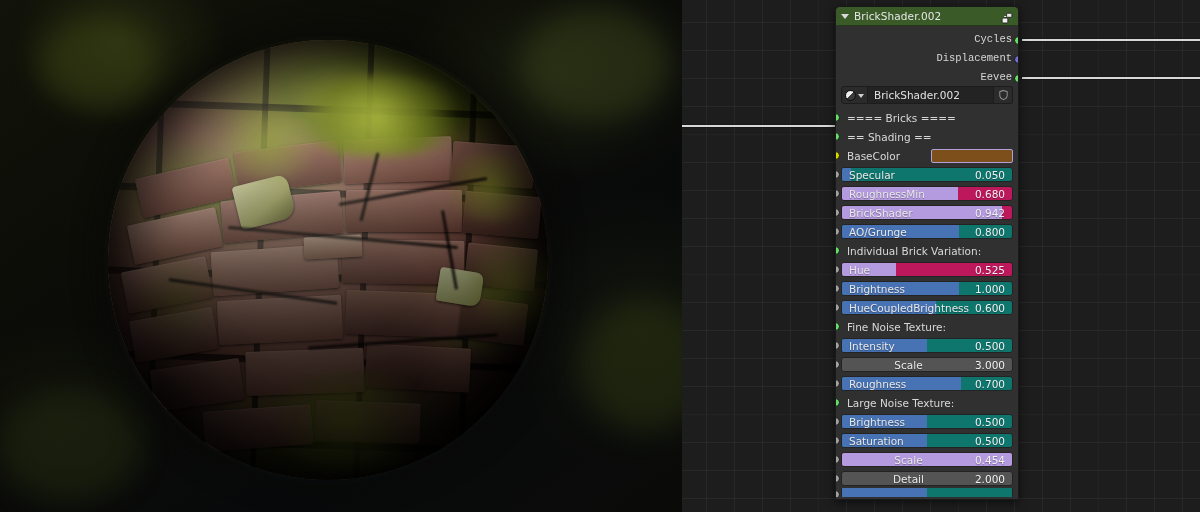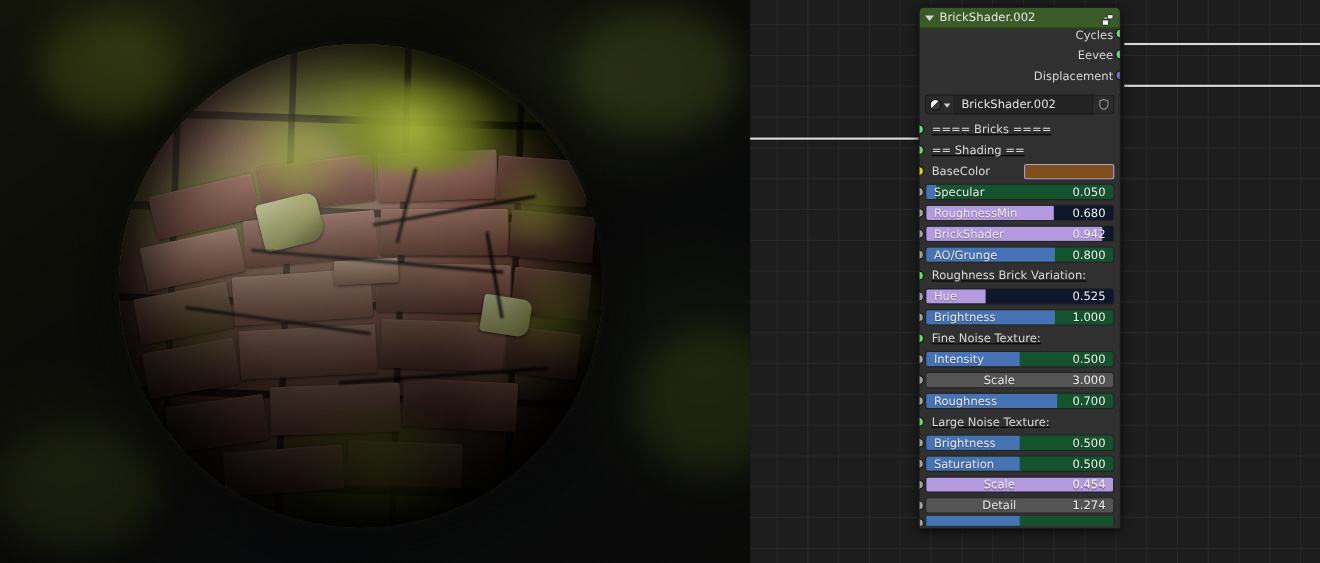--- a/index.html
+++ b/index.html
@@ -122,22 +122,22 @@
     margin-top: 1px;
   }
   #node-title {
     flex: 1; color: #e6e6e6; font-size: 10.5px; letter-spacing: .1px;
     white-space: nowrap; overflow: hidden;
   }
   .hdr-icon { width: 14px; height: 13px; flex: 0 0 auto; }
 
   
   .out-row {
-    height: 19px; display: flex; align-items: flex-start; justify-content: flex-end;
-    padding-right: 6px; position: relative;
+    height: 19px; display: flex; align-items: flex-end; justify-content: flex-end;
+    padding-right: 6px; position: relative; font-family: Liberation Mono, monospace;
   }
   .out-row .lbl { color: #d6d6d6; font-size: 10.5px; }
   .sock {
     position: absolute; width: 9px; height: 9px; border-radius: 50%;
     border: 1px solid #101010; box-sizing: border-box;
   }
   .sock.out { right: -5px; }
   .sock.in  { left: -5px; }
   .sock.green  { background: #67dd6b; }
   .sock.purple { background: #6f6fd4; }
@@ -182,24 +182,24 @@
     position: relative; height: 19px; display: flex; align-items: center;
     padding: 0 5px 0 5px;
   }
   .in-row .plainlabel {
     color: #d3d3d3; font-size: 10.5px; margin-left: 6px; white-space: nowrap;
   }
 
   
   .widget {
     position: relative; flex: 1; height: 15px; border-radius: 3px;
-    overflow: hidden; background: #14532d; border: 1px solid #232323;
+    overflow: hidden; background: #0f766e; border: 1px solid #232323;
     display: flex; align-items: center;
   }
-  .widget.purpletrack { background: #0f172a; }
+  .widget.purpletrack { background: #be185d; }
   .widget .fill {
     position: absolute; left: 0; top: 0; bottom: 0;
   }
   .widget.blue .fill  { background: #4772b3; }
   .widget.purple .fill { background: #b49adf; }
   .widget .wlabel {
     position: relative; z-index: 2; color: #e9e9e9; font-size: 10.5px;
     padding-left: 7px; white-space: nowrap; text-shadow: 0 1px 1px rgba(0,0,0,.35);
   }
   .widget .wlabel.center { flex: 1; text-align: center; padding-left: 0; }
@@ -215,21 +215,20 @@
   .swatch-lbl { color: #d8d8d8; font-size: 10.5px; margin-left: 6px; }
   .swatch {
     width: 82px; height: 14px; border-radius: 2px;
     border: 1px solid #b0a0d8;
   }
 
   
   .sep-row {
     position: relative; height: 19px; display: flex; align-items: center;
     padding-left: 11px;
-    text-decoration: underline;
   }
   .sep-row .t { color: #d8d8d8; font-size: 10.5px; white-space: nowrap; }
 
   
   .clip-row { height: 9px; overflow: hidden; }
 </style>
 </head>
 <body>
 
 <div id="screen">
@@ -312,26 +311,26 @@
             <path d="M7 5.5 H4.5" stroke="#e8e8e8" stroke-width="1.4" fill="none"></path>
           </svg>
         </span>
       </div>
 
       <div class="out-row">
         <span class="lbl">Cycles</span>
         <span class="sock out green"></span>
       </div>
       <div class="out-row">
+        <span class="lbl">Displacement</span>
+        <span class="sock out purple"></span>
+      </div>
+      <div class="out-row">
         <span class="lbl">Eevee</span>
         <span class="sock out green"></span>
-      </div>
-      <div class="out-row">
-        <span class="lbl">Displacement</span>
-        <span class="sock out purple"></span>
       </div>
 
       <div id="sel-row">
         <div id="sel-box">
           <div id="sel-icon-btn">
             <span class="mat-ball"></span>
             <span class="chev"></span>
           </div>
           <div id="sel-name" title="Node Group">BrickShader.002</div>
           <div id="sel-shield">
@@ -390,41 +389,49 @@
         <span class="sock in grey"></span>
         <span class="widget blue">
           <span class="fill" style="width:69%"></span>
           <span class="wlabel">AO/Grunge</span>
           <span class="wval">0.800</span>
         </span>
       </div>
 
       <div class="sep-row">
         <span class="sock in green"></span>
-        <span class="t">Roughness Brick Variation:</span>
+        <span class="t">Individual Brick Variation:</span>
       </div>
 
       <div class="in-row">
         <span class="sock in grey"></span>
         <span class="widget purple purpletrack">
           <span class="fill" style="width:32%"></span>
           <span class="wlabel">Hue</span>
           <span class="wval">0.525</span>
         </span>
       </div>
 
       <div class="in-row">
         <span class="sock in grey"></span>
         <span class="widget blue">
           <span class="fill" style="width:69%"></span>
           <span class="wlabel">Brightness</span>
           <span class="wval">1.000</span>
         </span>
       </div>
 
+      <div class="in-row">
+        <span class="sock in grey"></span>
+        <span class="widget blue">
+          <span class="fill" style="width:55%"></span>
+          <span class="wlabel">HueCoupledBrightness</span>
+          <span class="wval">0.600</span>
+        </span>
+      </div>
 
       <div class="sep-row">
         <span class="sock in green"></span>
         <span class="t">Fine Noise Texture:</span>
       </div>
 
       <div class="in-row">
         <span class="sock in grey"></span>
         <span class="widget blue">
           <span class="fill" style="width:50%"></span>
@@ -479,21 +486,21 @@
           <span class="fill" style="width:100%"></span>
           <span class="wlabel center">Scale</span>
           <span class="wval">0.454</span>
         </span>
       </div>
 
       <div class="in-row">
         <span class="sock in grey"></span>
         <span class="widget numfield">
           <span class="wlabel center">Detail</span>
-          <span class="wval">1.274</span>
+          <span class="wval">2.000</span>
         </span>
       </div>
 
       <div class="in-row clip-row">
         <span class="sock in grey" style="top:2px;"></span>
         <span class="widget blue">
           <span class="fill" style="width:50%"></span>
         </span>
       </div>
 

